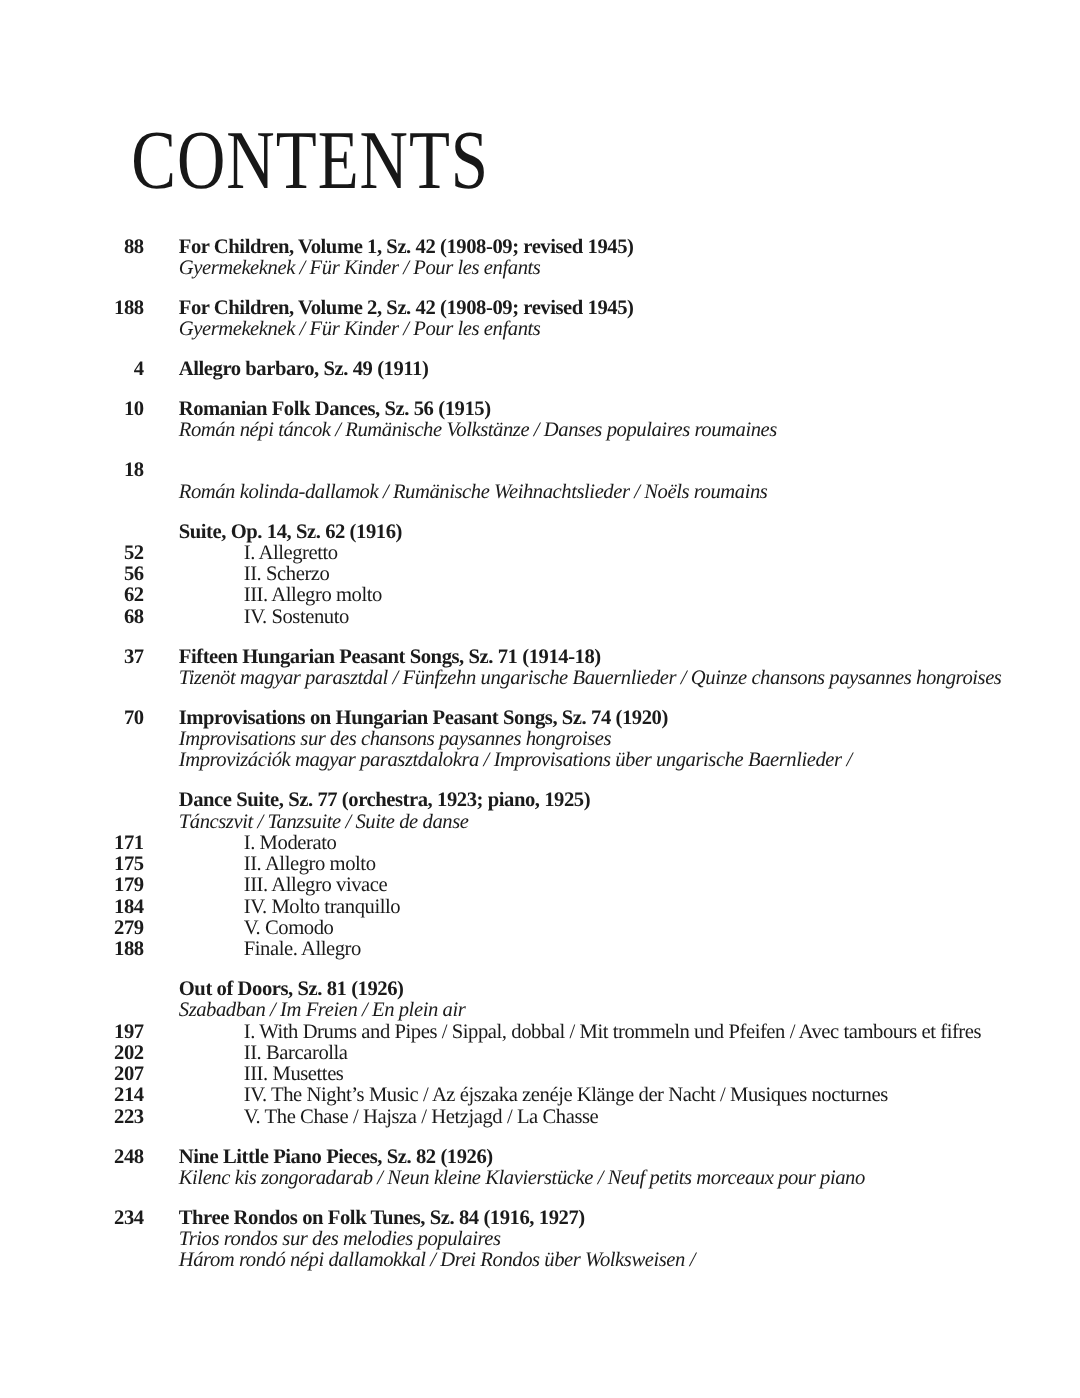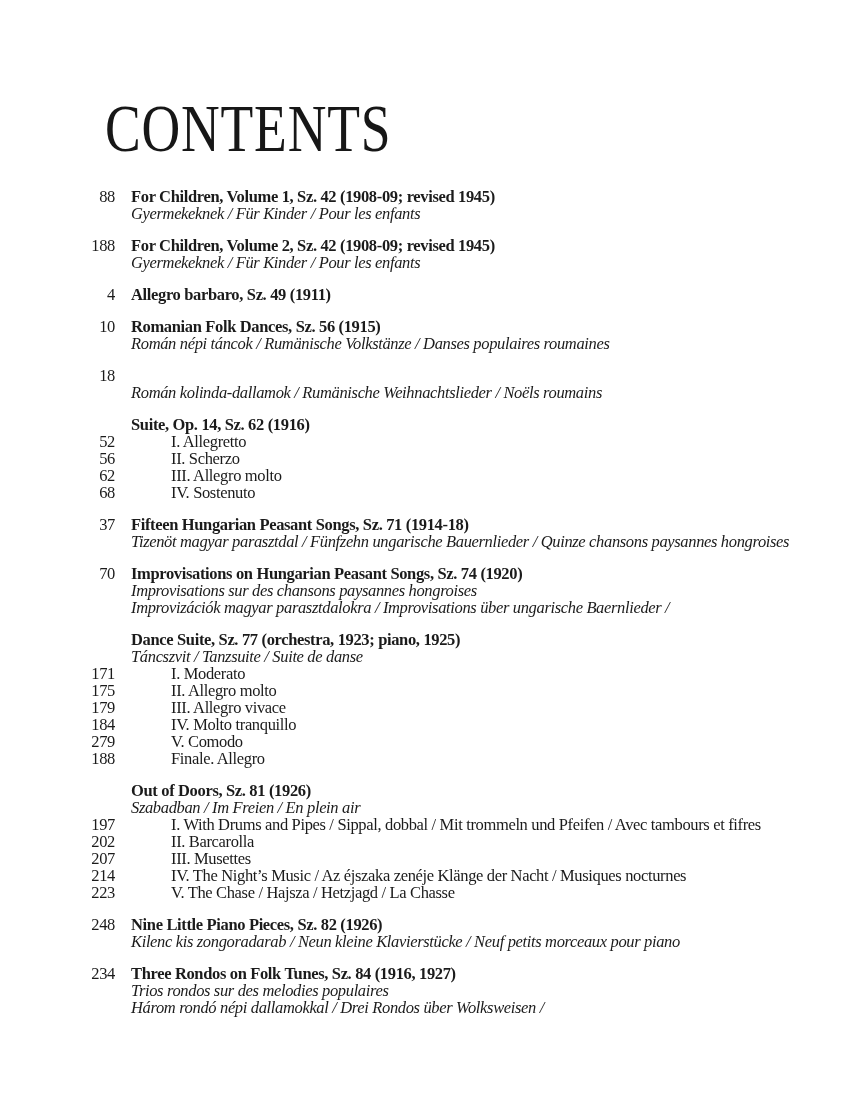--- a/index.html
+++ b/index.html
@@ -41,33 +41,33 @@
     align-items: baseline;
     line-height: 17px;
     font-size: 16.5px;
     letter-spacing: -0.35px;
     white-space: nowrap;
   }
   .num {
     width: 55px;
     flex: none;
     text-align: right;
-    font-weight: normal;
+    font-weight: bold;
   }
   .text {
-    margin-left: 16px;
+    margin-left: 28px;
   }
   .title-row .text {
     font-weight: bold;
   }
   .subtitle-row .text {
     font-style: italic;
   }
   .movement-row .text {
-    margin-left: 56px;
+    margin-left: 80px;
     font-weight: normal;
   }
 </style>
 </head>
 <body>
 
 <div class="page">
   <h1 class="contents-title">CONTENTS</h1>
   <div id="toc">
       <div class="toc-entry">

